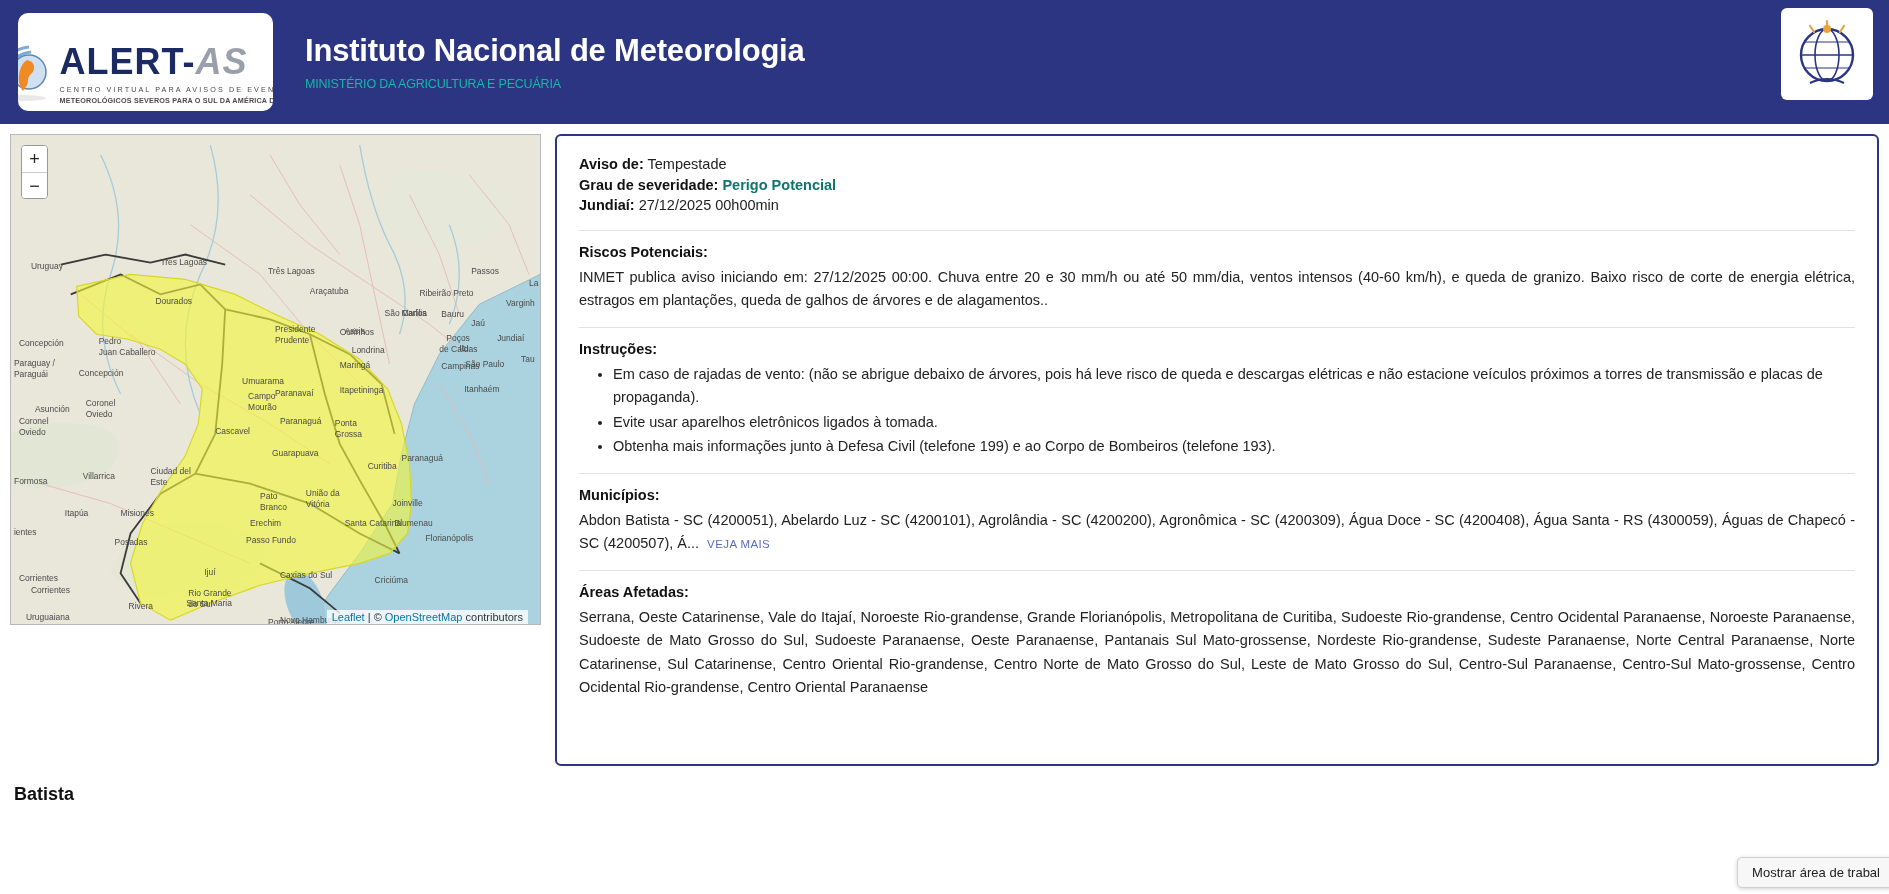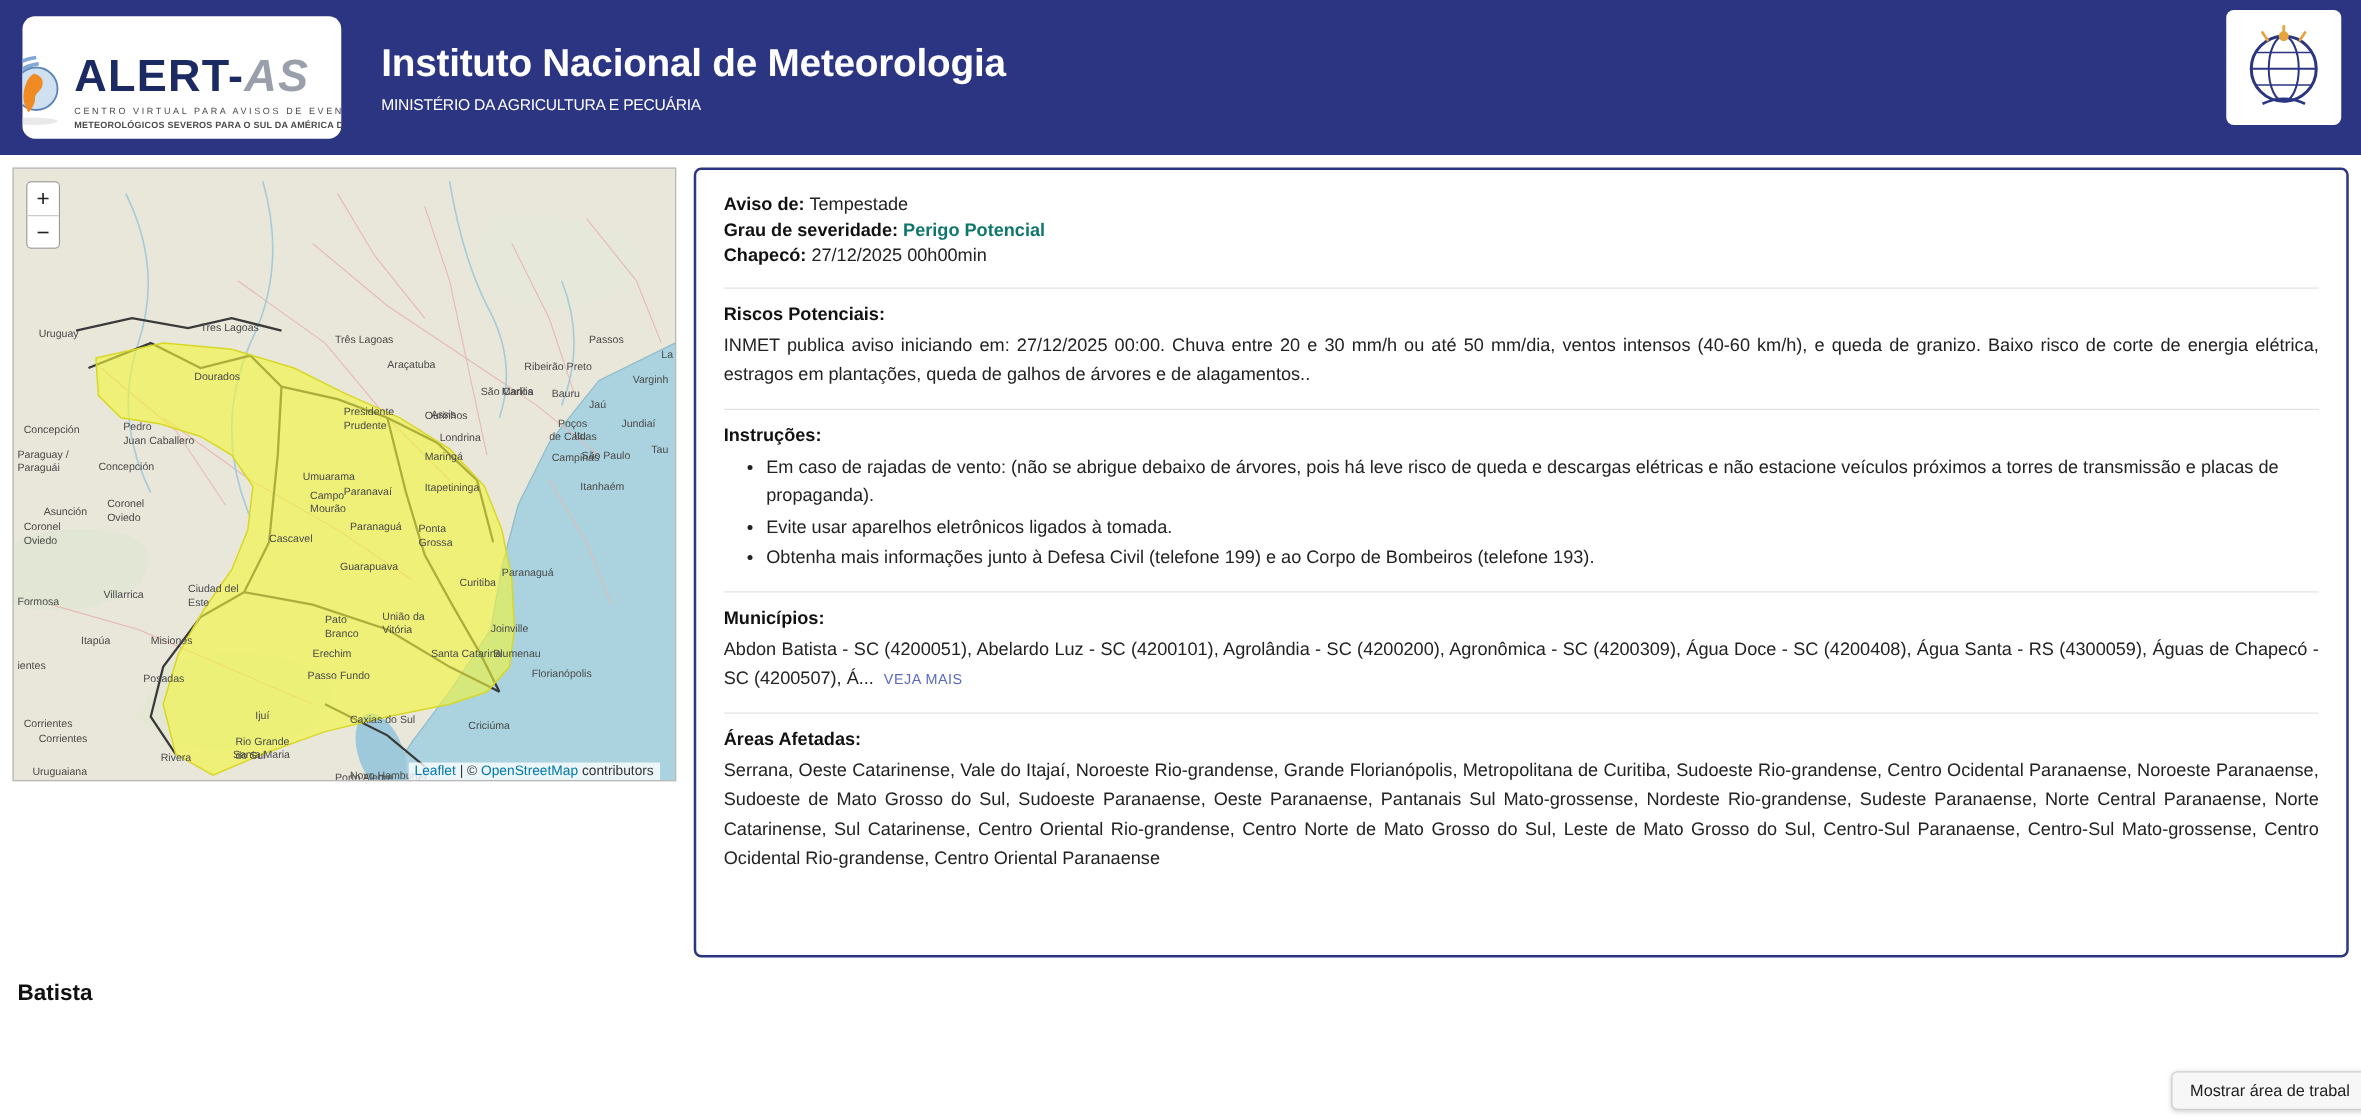--- a/index.html
+++ b/index.html
@@ -57,21 +57,21 @@
     margin: 0;
     font-size: 31px;
     font-weight: bold;
     letter-spacing: -0.2px;
     line-height: 1.15;
   }
   .header-titles .ministry {
     margin-top: 9px;
     font-size: 12.5px;
     letter-spacing: -0.2px;
-    color: #ffffff;
+    color: #14b8a6;
   }
   .wmo-card {
     position: absolute;
     right: 16px; top: 8px;
     width: 92px; height: 92px;
     background: #ffffff;
     border-radius: 6px;
     display: flex; align-items: center; justify-content: center;
   }
 
@@ -381,21 +381,21 @@
 
     <div class="kv">
       <b>Aviso de:</b>
       <span>Tempestade</span>
     </div>
     <div class="kv">
       <b>Grau de severidade:</b>
       <span class="sev">Perigo Potencial</span>
     </div>
     <div class="kv">
-      <b>Chapecó:</b>
+      <b>Jundiaí:</b>
       <span>27/12/2025 00h00min</span>
     </div>
 
     <hr class="sep">
 
     <div class="sec-title">Riscos Potenciais:</div>
     <div class="sec-body">INMET publica aviso iniciando em: 27/12/2025 00:00. Chuva entre 20 e 30 mm/h ou até 50 mm/dia, ventos intensos (40-60 km/h), e queda de granizo. Baixo risco de corte de energia elétrica, estragos em plantações, queda de galhos de árvores e de alagamentos..</div>
 
     <hr class="sep">
 

